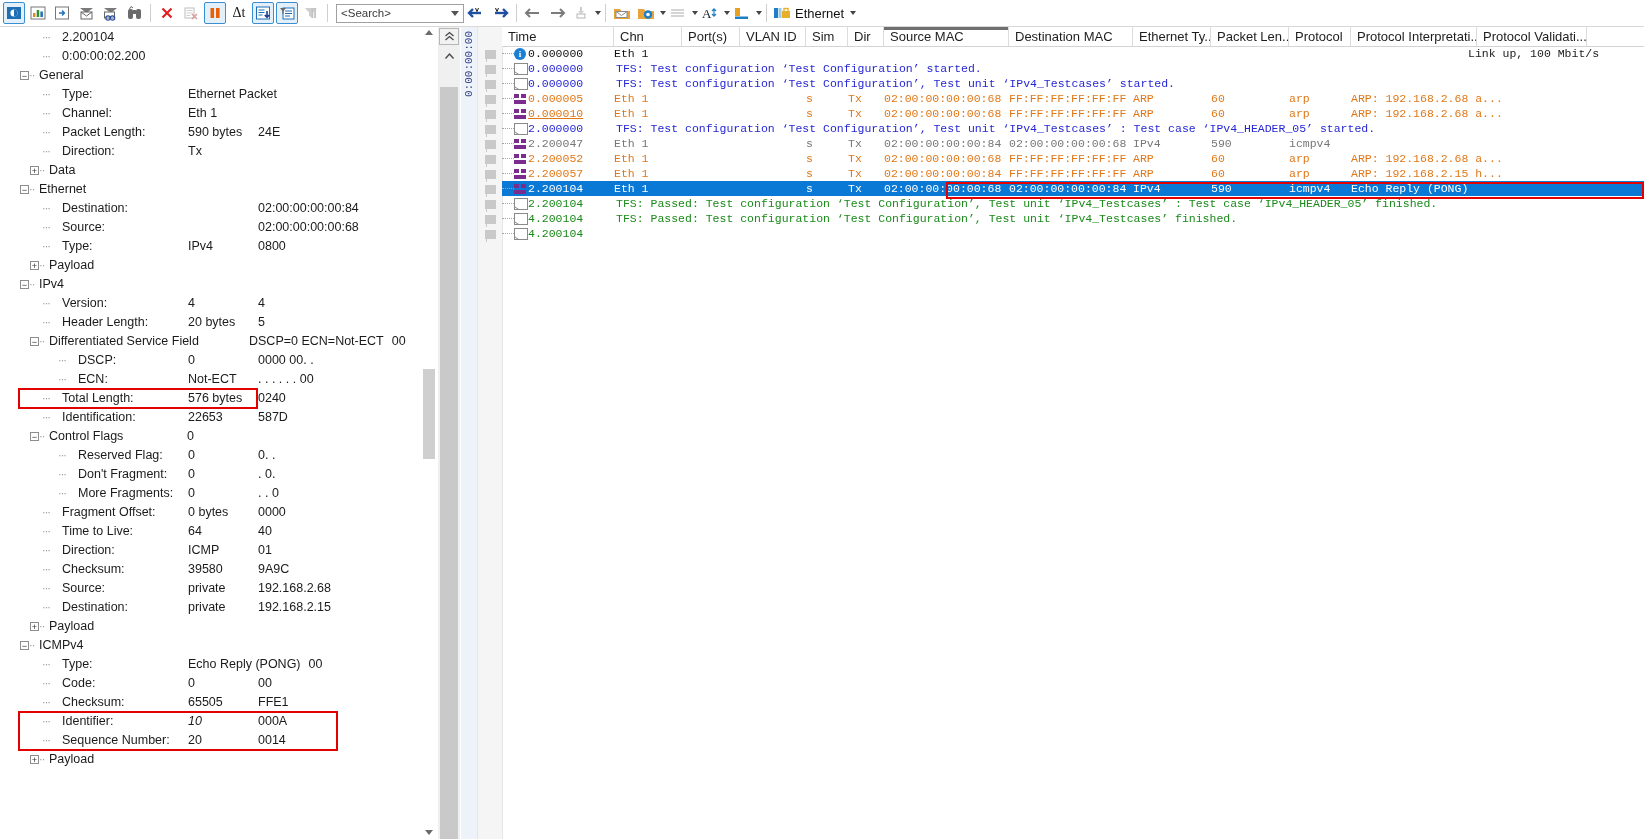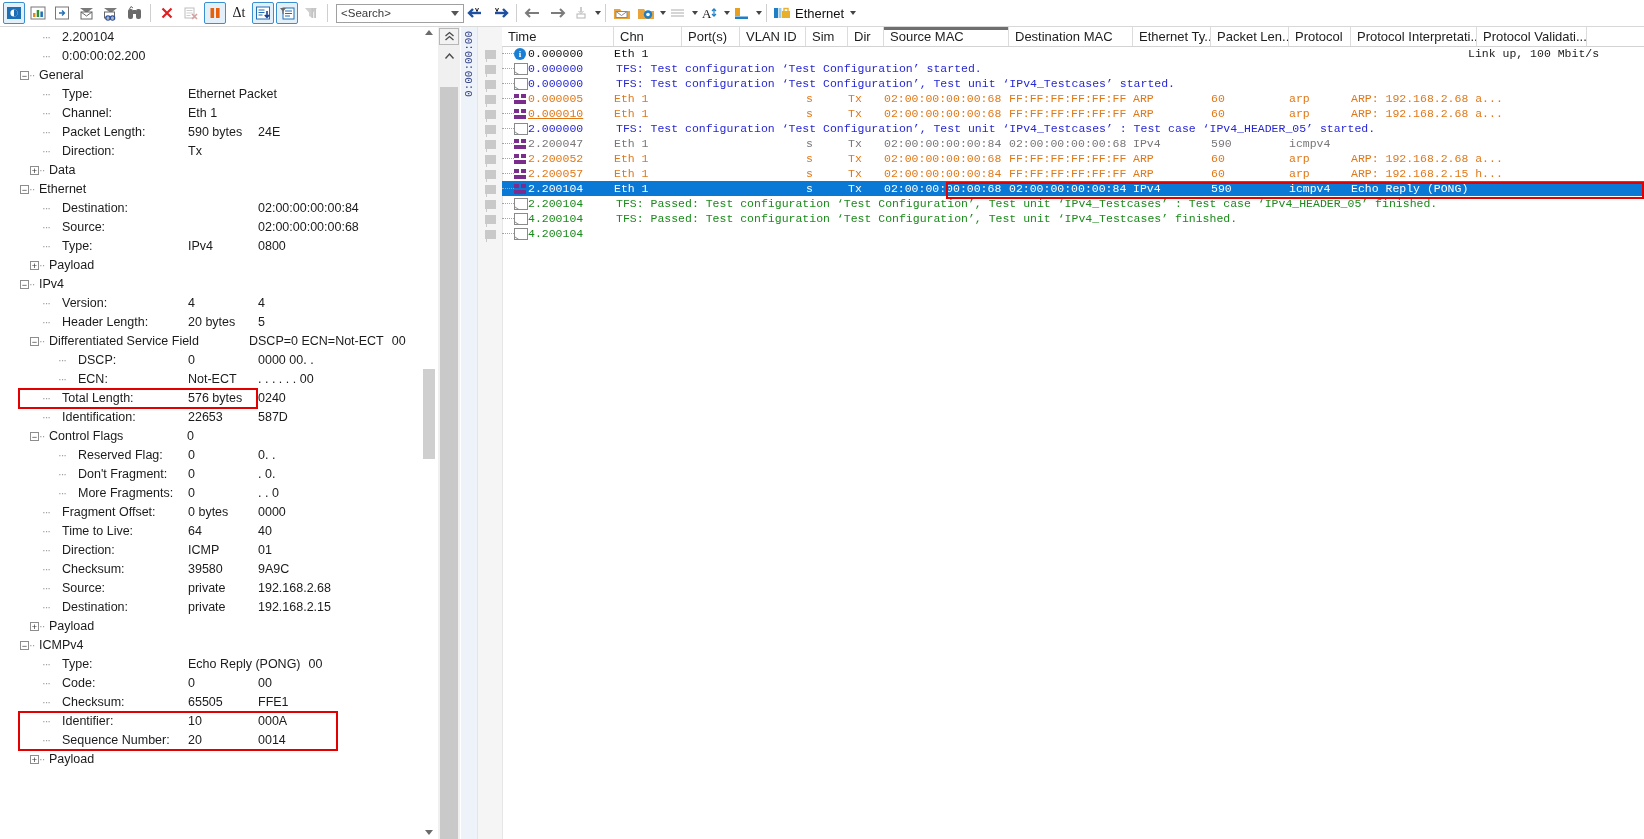--- a/index.html
+++ b/index.html
@@ -510,21 +510,21 @@
           <span style="width: 42px; flex: 0 0 auto;"></span>
           <span class="dash" style="width: 20px;">···</span>
           <span class="key" style="min-width: 126px;">Checksum:</span>
           <span style="min-width: 62px; display: inline-block;">65505</span>
           <span style="padding-left: 8px;">FFE1</span>
         </div>
         <div class="row">
           <span style="width: 42px; flex: 0 0 auto;"></span>
           <span class="dash" style="width: 20px;">···</span>
           <span class="key" style="min-width: 126px;">Identifier:</span>
-          <span style="min-width: 62px; display: inline-block;">10</span>
+          <span style="min-width: 62px; display: inline-block; font-style: italic;">10</span>
           <span style="padding-left: 8px;">000A</span>
         </div>
         <div class="row">
           <span style="width: 42px; flex: 0 0 auto;"></span>
           <span class="dash" style="width: 20px;">···</span>
           <span class="key" style="min-width: 126px;">Sequence Number:</span>
           <span style="min-width: 62px; display: inline-block;">20</span>
           <span style="padding-left: 8px;">0014</span>
         </div>
         <div class="row">

